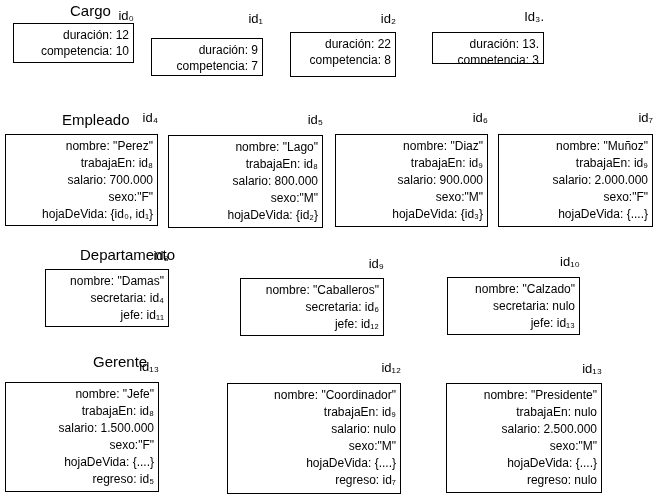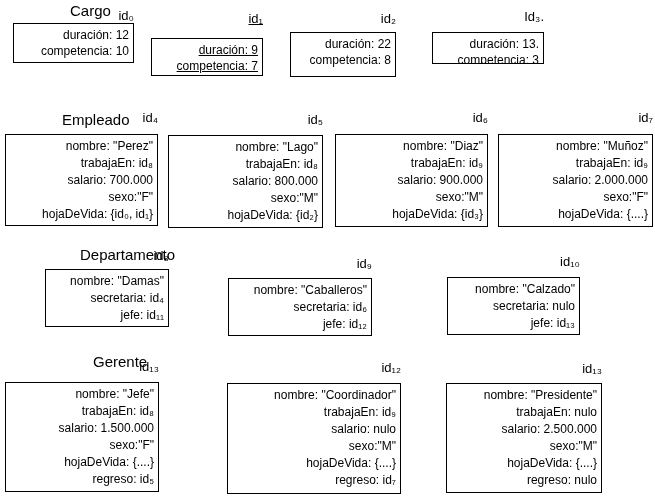--- a/index.html
+++ b/index.html
@@ -59,21 +59,21 @@
   <div class="section-title" style="left:93px; top:353px;">Gerente</div>
 
   <div class="card" style="left:13px; top:8px;">
     <div class="obj-label">id₀</div>
     <div class="obj-box lh16" style="width:121px; height:40px;padding-left:12px;">
       <div class="ln">duración: 12</div>
       <div class="ln">competencia: 10</div>
     </div>
   </div>
 
-  <div class="card" style="left:151px; top:11px;text-decoration:underline;">
+  <div class="card" style="left:151px; top:11px;">
     <div class="obj-label">id₁</div>
     <div class="obj-box lh16" style="width:112px; height:38px; margin-top:12px;">
       <div class="ln">duración: 9</div>
       <div class="ln">competencia: 7</div>
     </div>
   </div>
 
   <div class="card" style="left:290px; top:11px;">
     <div class="obj-label">id₂</div>
     <div class="obj-box lh16" style="width:106px; height:45px; margin-top:6px;">
@@ -136,21 +136,21 @@
 
   <div class="card" style="left:6px; top:248px;padding-left:39px;">
     <div class="obj-label">id₈</div>
     <div class="obj-box" style="width:124px; height:58px; margin-top:6px;">
       <div class="ln">nombre: "Damas"</div>
       <div class="ln">secretaria: id₄</div>
       <div class="ln">jefe: id₁₁</div>
     </div>
   </div>
 
-  <div class="card" style="left:228px; top:256px;">
+  <div class="card" style="left:240px; top:256px;">
     <div class="obj-label">id₉</div>
     <div class="obj-box" style="width:144px; height:58px; margin-top:7px;">
       <div class="ln">nombre: "Caballeros"</div>
       <div class="ln">secretaria: id₆</div>
       <div class="ln">jefe: id₁₂</div>
     </div>
   </div>
 
   <div class="card" style="left:447px; top:254px;">
     <div class="obj-label">id₁₀</div>

